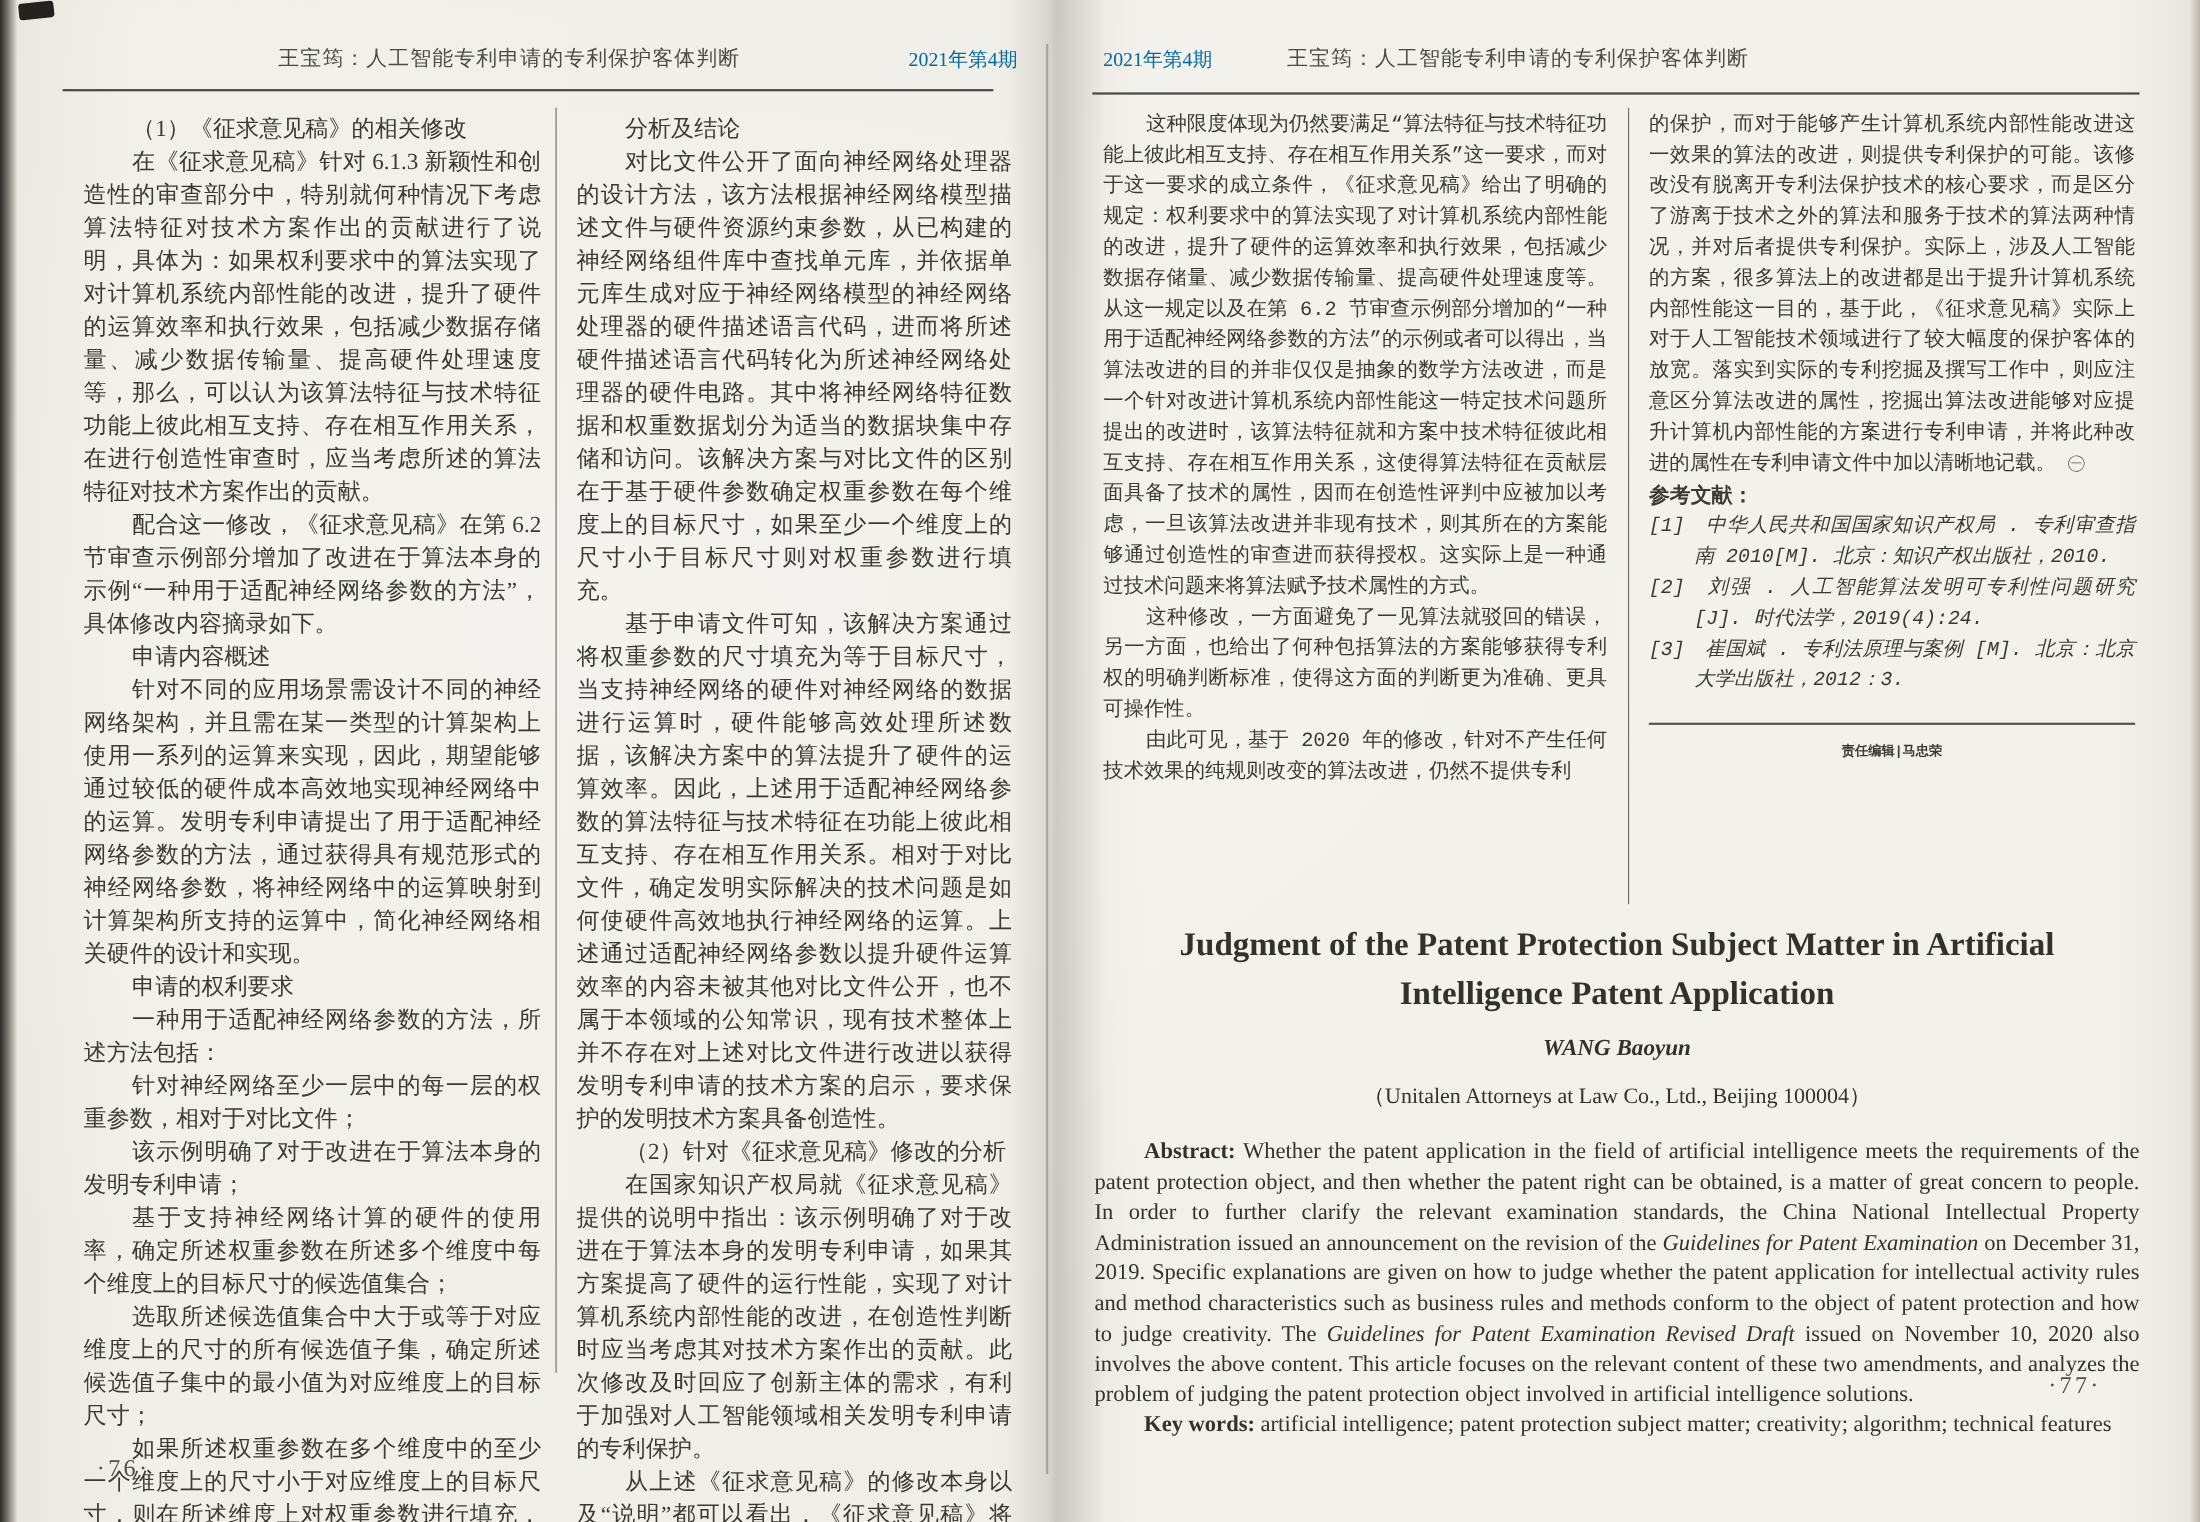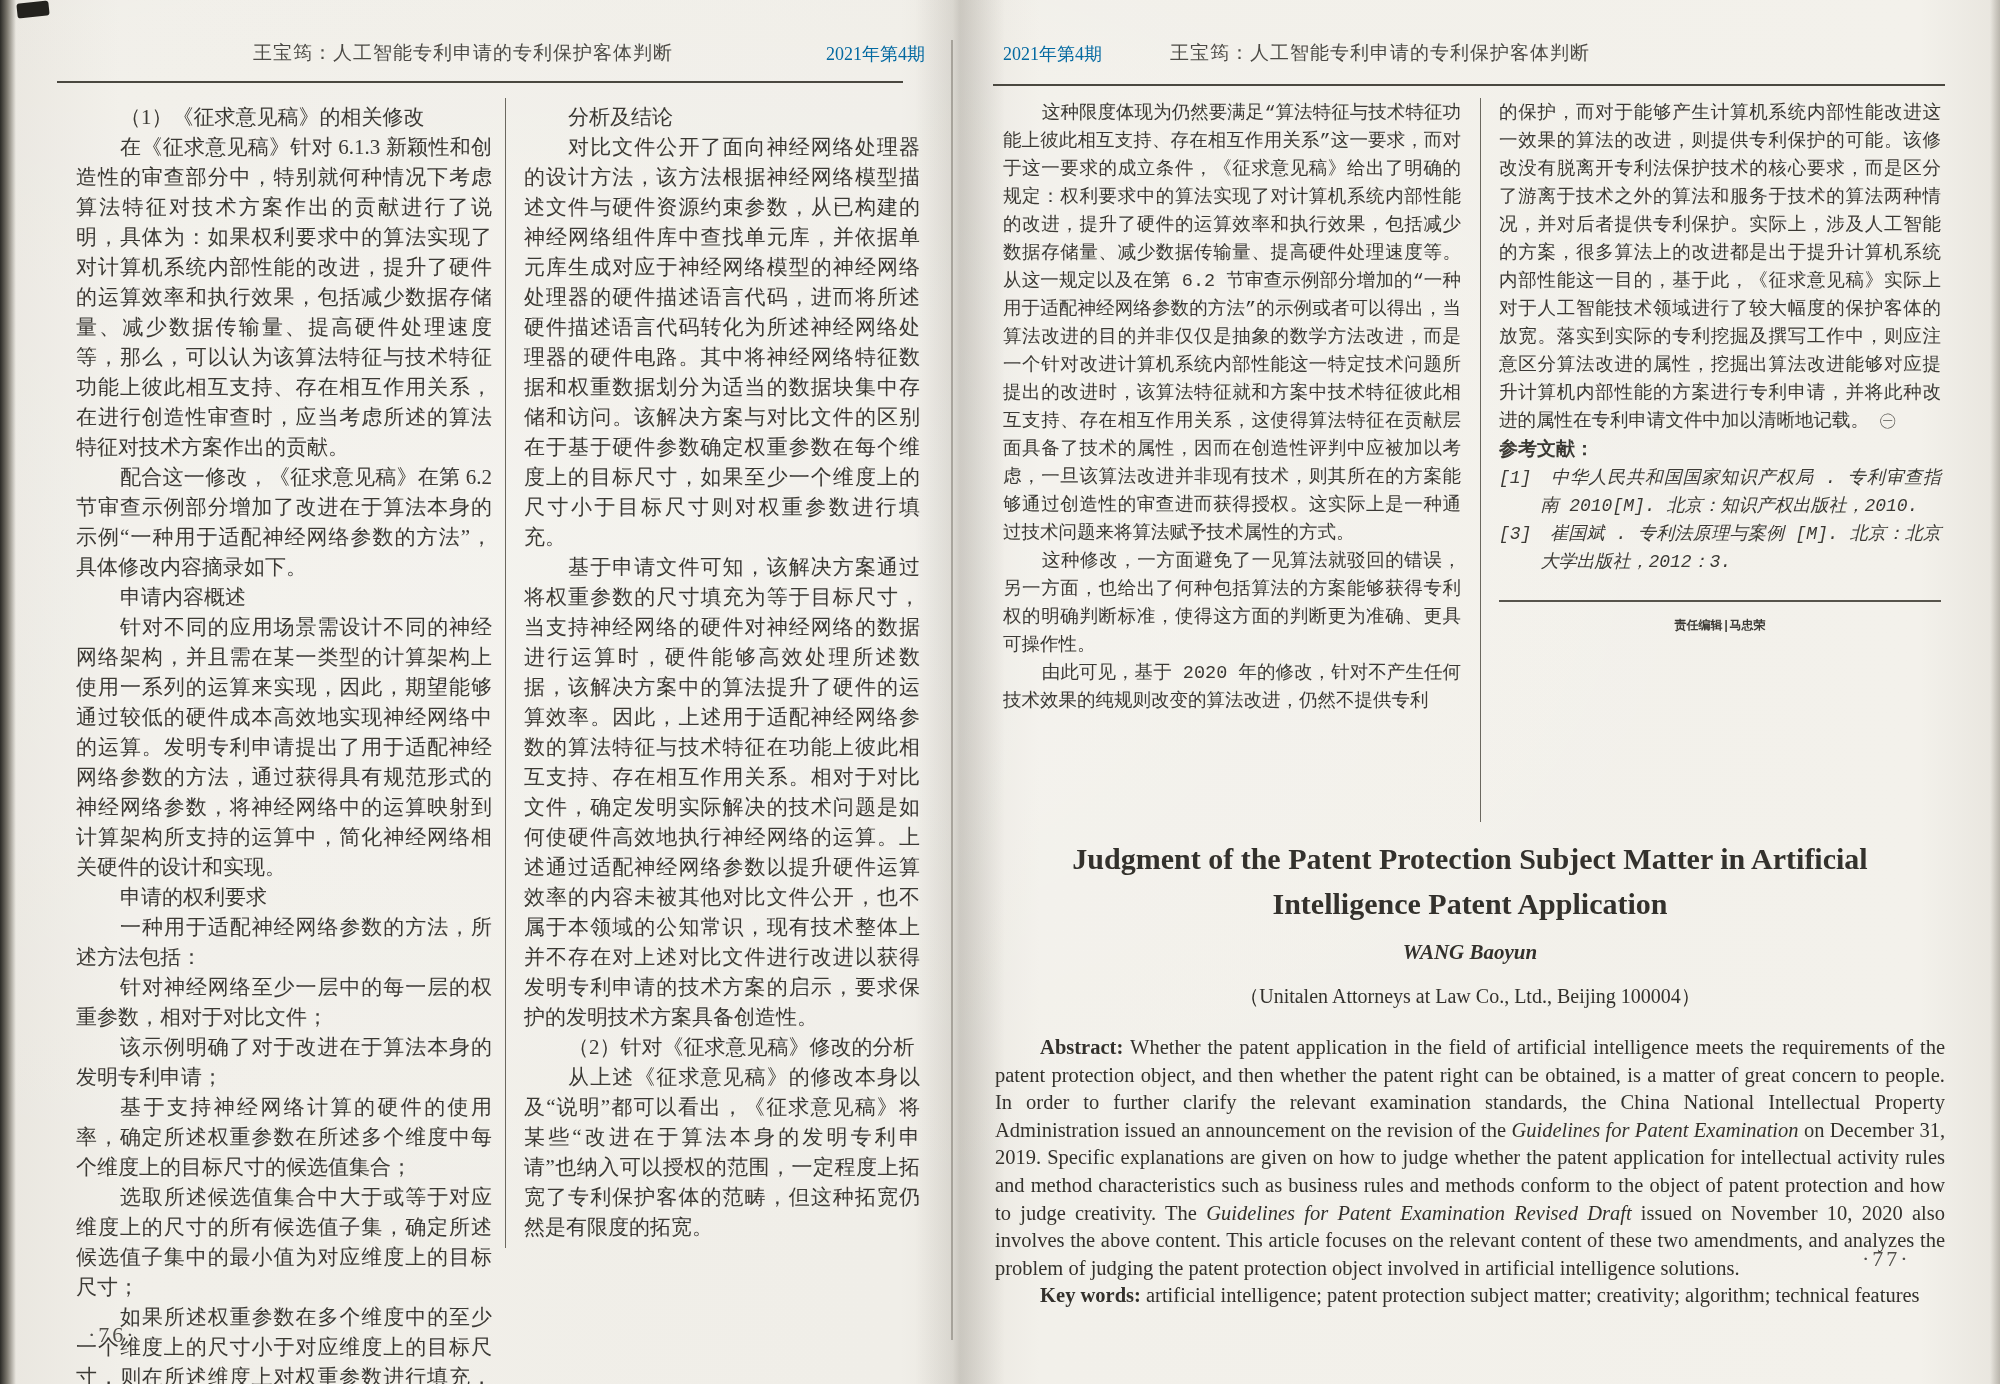--- a/index.html
+++ b/index.html
@@ -73,20 +73,21 @@
     <p class="para"><span>如果所述权重参数在多个维度中的至少一个维度上的尺寸小于对应维度上的目标尺寸，则在所述维度上对权重参数进行填充，使得填充之后获得的权重参数在每个维度上的尺寸等于对应维度上的目标尺寸。</span></p>
   </div>
 
 <div class="abs divider" style="left:505px;top:98px;height:1150px;"></div>
 
 <div class="abs zh lp-col" style="left:524px;top:102px;width:396px;">
     <p class="para"><span>分析及结论</span></p>
     <p class="para"><span>对比文件公开了面向神经网络处理器的设计方法，该方法根据神经网络模型描述文件与硬件资源约束参数，从已构建的神经网络组件库中查找单元库，并依据单元库生成对应于神经网络模型的神经网络处理器的硬件描述语言代码，进而将所述硬件描述语言代码转化为所述神经网络处理器的硬件电路。其中将神经网络特征数据和权重数据划分为适当的数据块集中存储和访问。该解决方案与对比文件的区别在于基于硬件参数确定权重参数在每个维度上的目标尺寸，如果至少一个维度上的尺寸小于目标尺寸则对权重参数进行填充。</span></p>
     <p class="para"><span>基于申请文件可知，该解决方案通过将权重参数的尺寸填充为等于目标尺寸，当支持神经网络的硬件对神经网络的数据进行运算时，硬件能够高效处理所述数据，该解决方案中的算法提升了硬件的运算效率。因此，上述用于适配神经网络参数的算法特征与技术特征在功能上彼此相互支持、存在相互作用关系。相对于对比文件，确定发明实际解决的技术问题是如何使硬件高效地执行神经网络的运算。上述通过适配神经网络参数以提升硬件运算效率的内容未被其他对比文件公开，也不属于本领域的公知常识，现有技术整体上并不存在对上述对比文件进行改进以获得发明专利申请的技术方案的启示，要求保护的发明技术方案具备创造性。</span></p>
     <p class="para"><span>（2）针对《征求意见稿》修改的分析</span></p>
+    <p class="para"><span>在国家知识产权局就《征求意见稿》提供的说明中指出：该示例明确了对于改进在于算法本身的发明专利申请，如果其方案提高了硬件的运行性能，实现了对计算机系统内部性能的改进，在创造性判断时应当考虑其对技术方案作出的贡献。此次修改及时回应了创新主体的需求，有利于加强对人工智能领域相关发明专利申请的专利保护。</span></p>
     <p class="para"><span>从上述《征求意见稿》的修改本身以及“说明”都可以看出，《征求意见稿》将某些“改进在于算法本身的发明专利申请”也纳入可以授权的范围，一定程度上拓宽了专利保护客体的范畴，但这种拓宽仍然是有限度的拓宽。</span></p>
   </div>
 
 <div class="abs pagenum" style="left:88px;top:1322px;">·76·</div>
 
 <div class="abs issue" style="left:1003px;">2021年第4期</div>
 <div class="abs runhead" style="left:1170px;">王宝筠：人工智能专利申请的专利保护客体判断</div>
 <div class="abs headrule" style="left:993px;top:84px;width:952px;"></div>
 
 <div class="abs zh rp-col" style="left:1003px;top:100px;width:458px;">
@@ -97,20 +98,21 @@
 
 <div class="abs divider" style="left:1480px;top:98px;height:724px;"></div>
 
 <div class="abs zh rp-col" style="left:1499px;top:100px;width:442px;">
   <div>
       <p class="para noindent"><span>的保护，而对于能够产生计算机系统内部性能改进这一效果的算法的改进，则提供专利保护的可能。该修改没有脱离开专利法保护技术的核心要求，而是区分了游离于技术之外的算法和服务于技术的算法两种情况，并对后者提供专利保护。实际上，涉及人工智能的方案，很多算法上的改进都是出于提升计算机系统内部性能这一目的，基于此，《征求意见稿》实际上对于人工智能技术领域进行了较大幅度的保护客体的放宽。落实到实际的专利挖掘及撰写工作中，则应注意区分算法改进的属性，挖掘出算法改进能够对应提升计算机内部性能的方案进行专利申请，并将此种改进的属性在专利申请文件中加以清晰地记载。</span><span class="endmark"> ㊀</span></p>
     </div>
   <p class="refs-head">参考文献：</p>
   <div>
       <p class="ref"><span>[1]　中华人民共和国国家知识产权局 . 专利审查指南 2010[M]. 北京：知识产权出版社，2010.</span></p>
+      <p class="ref"><span>[2]　刘强 . 人工智能算法发明可专利性问题研究 [J]. 时代法学，2019(4):24.</span></p>
       <p class="ref"><span>[3]　崔国斌 . 专利法原理与案例 [M]. 北京：北京大学出版社，2012：3.</span></p>
     </div>
   <div class="editor">责任编辑|马忠荣</div>
 </div>
 
 <div class="abs en" style="left:995px;top:836px;width:950px;">
   <div class="en-title">
       <div class=""><span>Judgment of the Patent Protection Subject Matter in Artificial</span></div>
       <div class=""><span>Intelligence Patent Application</span></div>
     </div>

